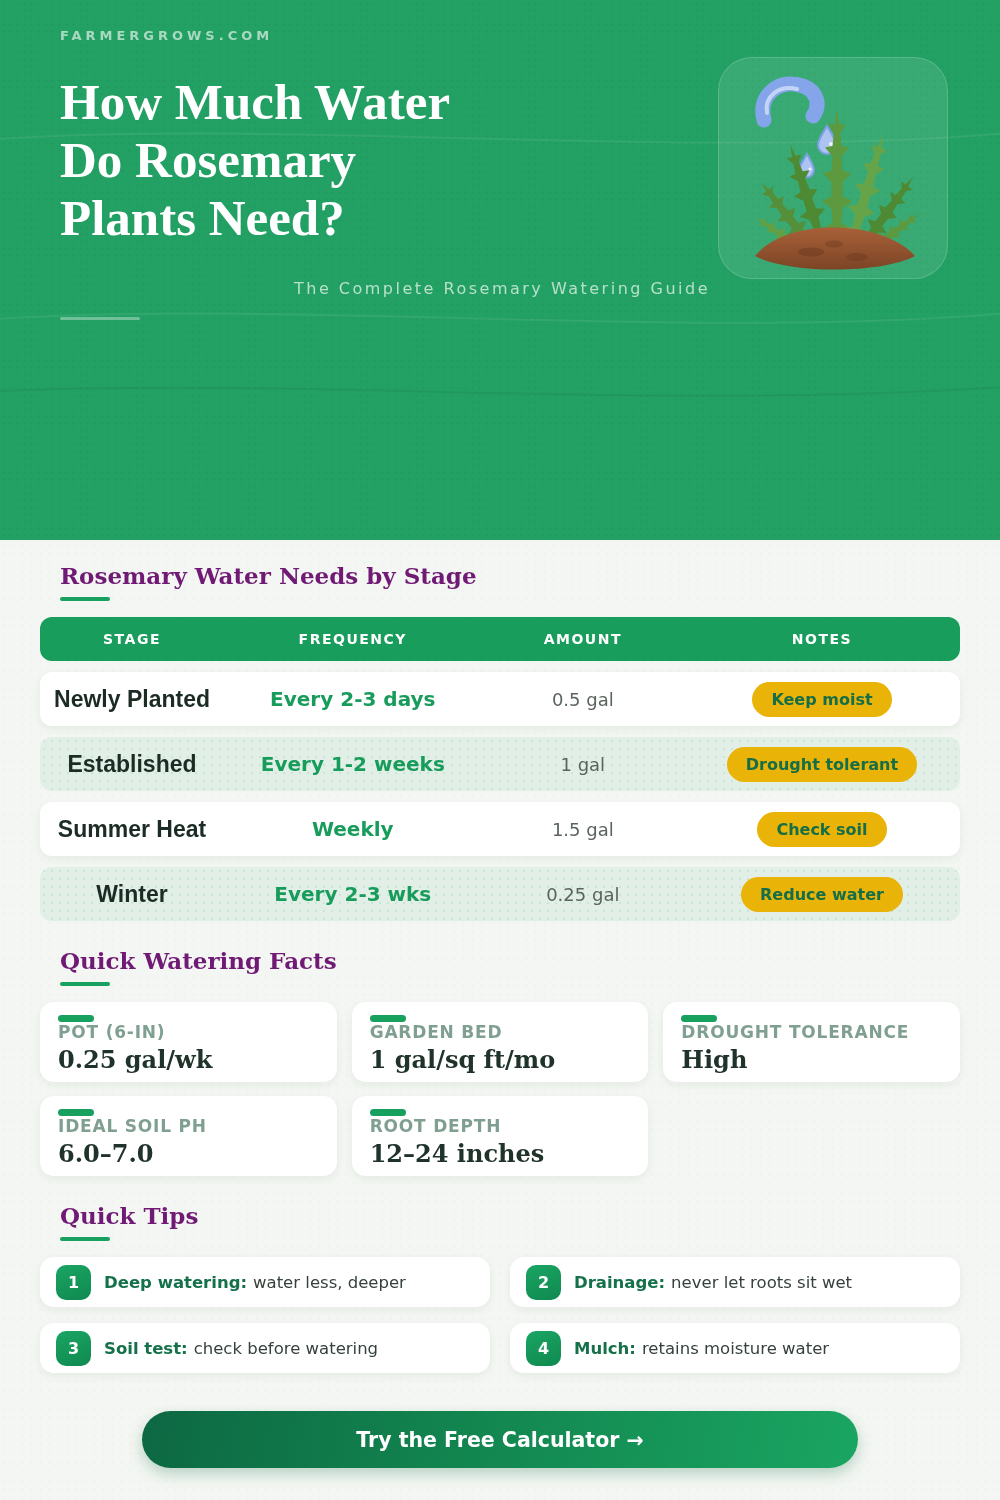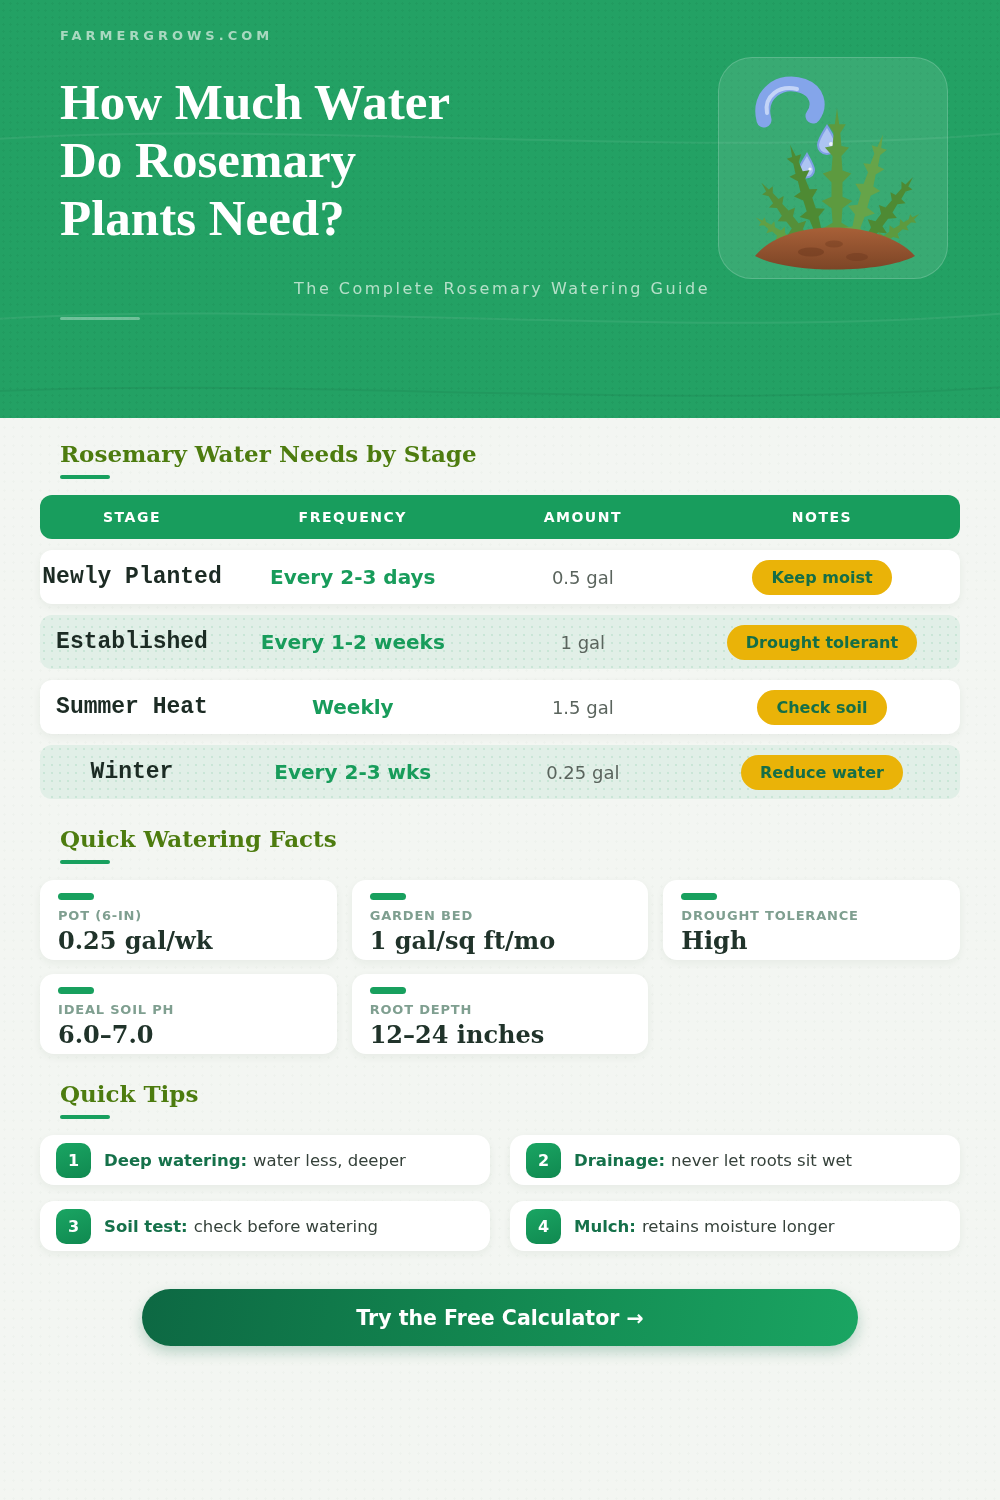--- a/index.html
+++ b/index.html
@@ -8,21 +8,21 @@
     width: 1000px; height: 1500px;
     background: #f3f6f2;
     background-image: radial-gradient(rgba(60,100,70,0.025) 1px, transparent 1.2px);
     background-size: 9px 9px;
     font-family: "DejaVu Sans", sans-serif;
     overflow: hidden;
   }
 
   
   .hero {
-    position: relative; height: 418px;
+    position: relative; height: 540px;
     background: #23a164;
     background-image: radial-gradient(rgba(0,70,35,0.07) 1px, transparent 1.2px);
     background-size: 7px 7px;
     padding: 28px 56px 0 60px;
     overflow: hidden;
   }
   .hero-waves { position: absolute; inset: 0; pointer-events: none; }
   .brand {
     position: relative;
     font-size: 13px; font-weight: bold; letter-spacing: 4px;
@@ -56,60 +56,60 @@
     border-radius: 34px;
     background: rgba(255,255,255,0.10);
     border: 1px solid rgba(255,255,255,0.17);
   }
 
   
   .main { padding: 22px 40px 0 40px; }
   .section-head { margin-left: 20px; }
   .section-title {
     font-family: "DejaVu Serif", "Liberation Serif", serif;
-    font-weight: bold; font-size: 23px; color: #4d7c0f;
+    font-weight: bold; font-size: 23px; color: #701a75;
   }
   .title-underline {
     width: 50px; height: 4px; border-radius: 2px;
     background: #18a05e; margin-top: 8px;
   }
 
   
   .grid-cols { display: grid; grid-template-columns: 20% 28% 22% 30%; align-items: center; text-align: center; }
   .table-header {
     margin-top: 16px; height: 44px;
     background: #189d5d; border-radius: 12px;
     color: #ffffff; font-size: 14px; font-weight: bold; letter-spacing: 1.5px;
   }
   .trow { margin-top: 11px; height: 54px; border-radius: 12px; }
   .trow.white { background: #ffffff; box-shadow: 0 3px 8px rgba(30,60,40,0.06); }
   .trow.tint {
     background-color: #e1efe7;
     background-image: radial-gradient(rgba(26,160,94,0.12) 1px, transparent 1.2px);
     background-size: 8px 8px;
   }
-  .cell-stage { font-family: Liberation Mono, monospace; font-weight: bold; font-size: 23px; color: #1c2b24; }
+  .cell-stage { font-family: Liberation Sans, sans-serif; font-weight: bold; font-size: 23px; color: #1c2b24; }
   .cell-freq  { font-weight: bold; font-size: 20px; color: #189c5b; }
   .cell-amount{ font-size: 18px; color: #5a645d; }
   .pill {
     display: inline-block;
     background: #eab308; color: #156e47;
     font-weight: bold; font-size: 16px;
     padding: 8px 19px; border-radius: 999px;
   }
 
   
   .facts-grid { display: grid; grid-template-columns: 1fr 1fr 1fr; gap: 14px 15px; margin-top: 16px; }
   .fact-card {
     background: #ffffff; border-radius: 14px; height: 80px;
     padding: 13px 18px;
     box-shadow: 0 3px 8px rgba(30,60,40,0.06);
   }
   .fact-dash { width: 36px; height: 7px; border-radius: 4px; background: #18a05e; }
-  .fact-label { margin-top: 8px; font-size: 13px; font-weight: bold; letter-spacing: 0.8px; color: #7f9f90; }
+  .fact-label { font-size: 17px; font-weight: bold; letter-spacing: 0.8px; color: #7f9f90; }
   .fact-value { margin-top: 3px; font-family: "DejaVu Serif", serif; font-weight: bold; font-size: 24px; color: #20332a; }
 
   
   .tips-grid { display: grid; grid-template-columns: 1fr 1fr; gap: 16px 20px; margin-top: 16px; }
   .tip-card {
     background: #ffffff; border-radius: 14px; height: 50px;
     display: flex; align-items: center; padding: 0 10px;
     box-shadow: 0 3px 8px rgba(30,60,40,0.06);
   }
   .tip-badge {
@@ -296,21 +296,21 @@
       </div>
       <div class="tip-card">
         <div class="tip-badge">3</div>
         <div class="tip-text">
           <span class="tip-label">Soil test:</span><span>check before watering</span>
         </div>
       </div>
       <div class="tip-card">
         <div class="tip-badge">4</div>
         <div class="tip-text">
-          <span class="tip-label">Mulch:</span><span>retains moisture longer</span>
+          <span class="tip-label">Mulch:</span><span>retains moisture water</span>
         </div>
       </div>
     </div>
   </section>
 
   <div class="cta-wrap">
     <button class="cta-button">Try the Free Calculator →</button>
   </div>
 
 </main>

